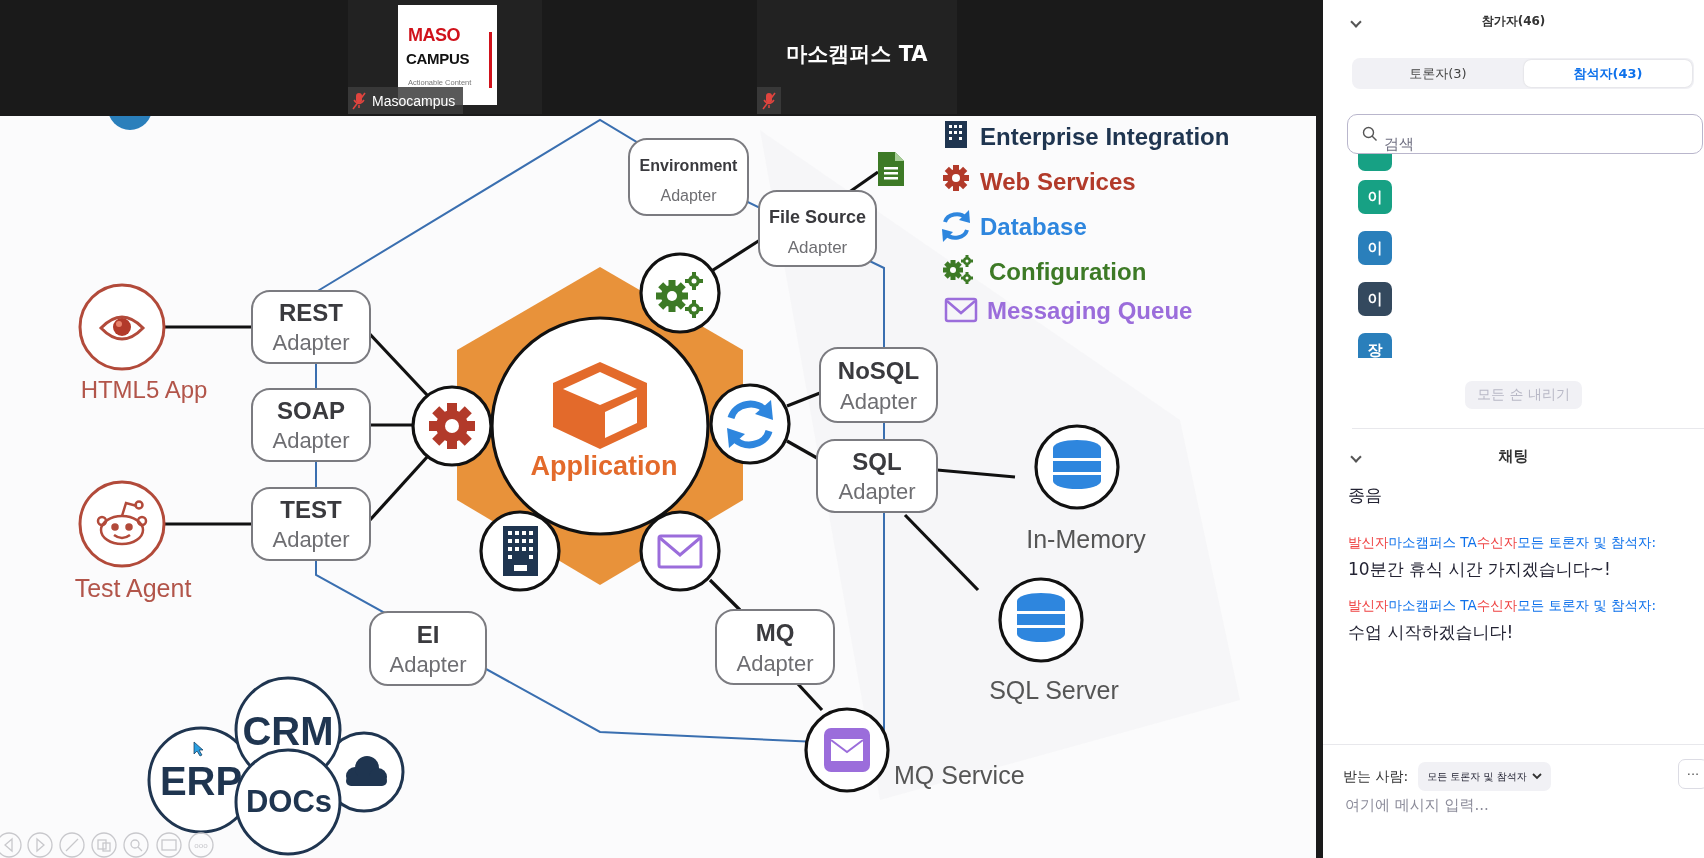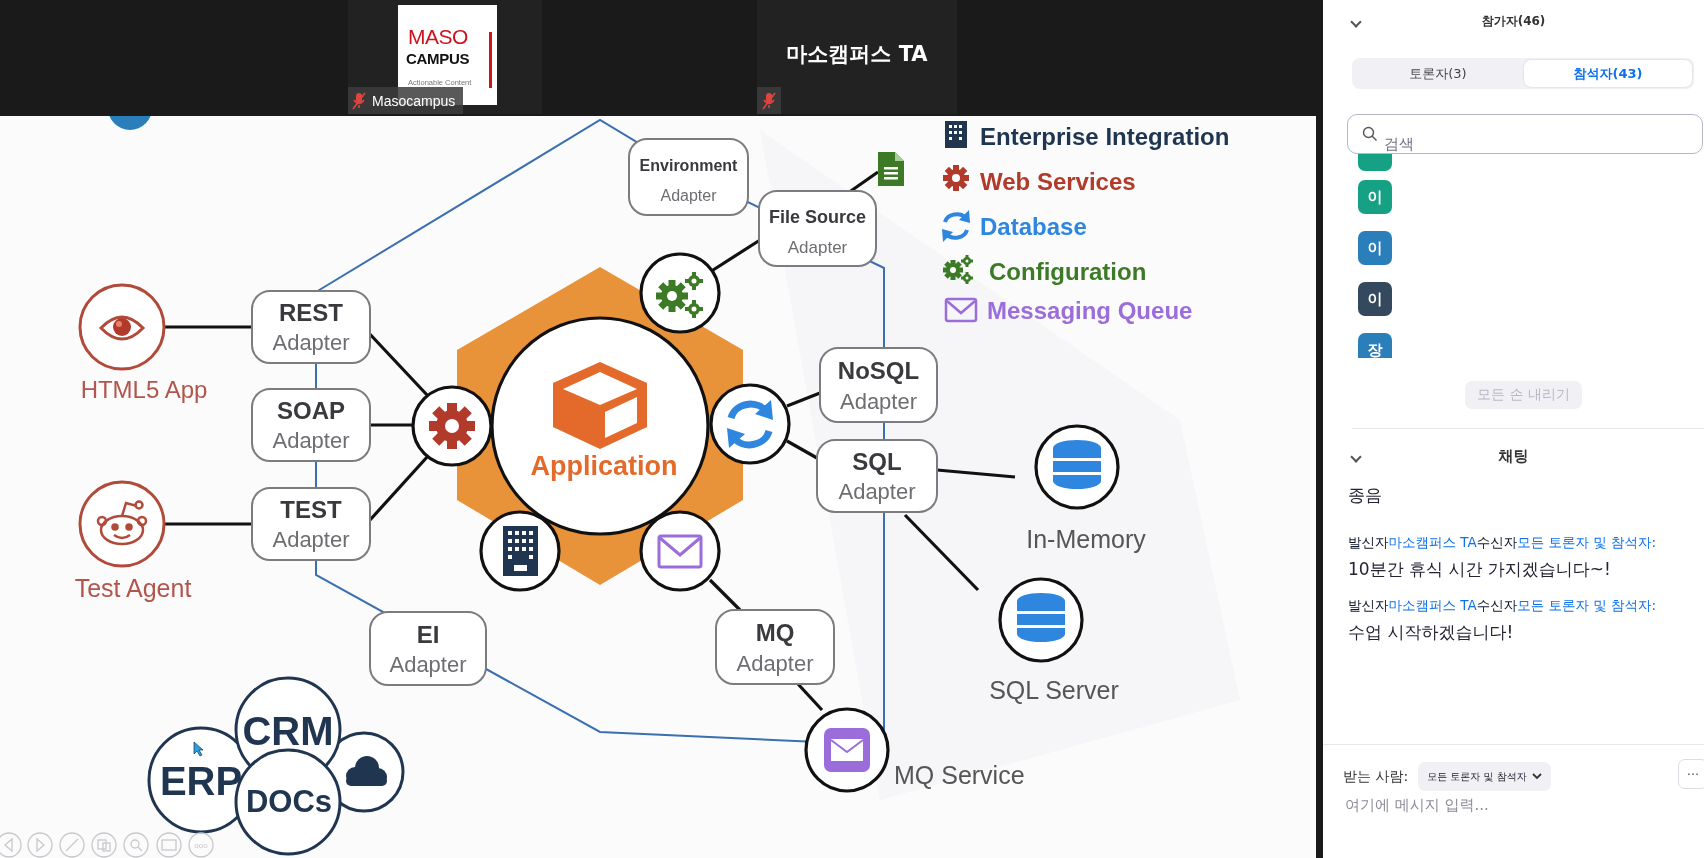--- a/index.html
+++ b/index.html
@@ -5,21 +5,21 @@
   * { box-sizing: border-box; margin: 0; padding: 0; }
   html, body { width: 1704px; height: 858px; overflow: hidden; background: #1a1a1a; font-family: "DejaVu Sans", "Liberation Sans", sans-serif; }
   #root { position: relative; width: 1704px; height: 858px; background: #1a1a1a; }
 
   
   .video-strip { position: absolute; left: 0; top: 0; width: 1316px; height: 116px; background: #1a1a1a; }
   .tile { position: absolute; top: 0; height: 114px; background: #222222; }
   .tile-1 { left: 348px; width: 194px; }
   .tile-2 { left: 757px; width: 200px; }
   .logo-card { position: absolute; left: 50px; top: 5px; width: 99px; height: 100px; background: #ffffff; }
-  .logo-line1 { position: absolute; left: 10px; top: 20px; font-family: "Liberation Sans", sans-serif; font-weight: normal; font-size: 21px; color: #d0121b; letter-spacing: -0.5px; }
+  .logo-line1 { position: absolute; left: 10px; top: 20px; font-family: "Liberation Sans", sans-serif; font-weight: bold; font-size: 18px; color: #d0121b; letter-spacing: -0.5px; }
   .logo-line2 { position: absolute; left: 8px; top: 45px; font-family: "Liberation Sans", sans-serif; font-weight: bold; font-size: 15px; color: #111; letter-spacing: -0.3px; }
   .logo-line3 { position: absolute; left: 10px; top: 73px; font-family: "Liberation Sans", sans-serif; font-size: 7.5px; color: #777; }
   .logo-bar { position: absolute; left: 91px; top: 27px; width: 3px; height: 56px; background: #d0121b; }
   .name-tag { position: absolute; left: 0; bottom: 0; height: 27px; padding: 0 8px 0 4px; background: rgba(60,60,60,0.85); display: flex; align-items: center; gap: 6px; color: #fff; font-size: 14px; font-family: "Liberation Sans", sans-serif; }
   .name-tag.empty { padding: 0 5px; }
   .mic-off { width: 14px; height: 18px; position: relative; }
   .tile-name { position: absolute; left: 0; right: 0; top: 40px; text-align: center; color: #fff; font-weight: bold; font-size: 21px; font-family: "DejaVu Sans", sans-serif; }
 
   
   .slide { position: absolute; left: 0; top: 116px; width: 1316px; height: 742px; background: #fbfbfc; overflow: hidden; }
@@ -42,21 +42,21 @@
   .search input { border: none; outline: none; font-size: 15px; color: #333; background: transparent; width: 280px; font-family: "DejaVu Sans", sans-serif; margin-top: 19px; }
   .search input::placeholder { color: #6e6e80; }
   .plist { position: absolute; left: 0; top: 154px; width: 381px; height: 204px; overflow: hidden; }
   .avatar { position: absolute; left: 35px; width: 34px; height: 34px; border-radius: 7px; color: #fff; font-size: 15px; font-weight: bold; display: flex; align-items: center; justify-content: center; }
   .lower-hands { position: absolute; left: 142px; top: 381px; width: 117px; height: 28px; border-radius: 7px; background: #f1f1f5; color: #b8b8c6; font-size: 14px; display: flex; align-items: center; justify-content: center; border: none; font-family: "DejaVu Sans", sans-serif; }
   .sep { position: absolute; left: 29px; width: 352px; height: 1px; background: #e8e8ec; }
   .chat-title { position: absolute; left: 0; right: 0; top: 447px; text-align: center; font-size: 15px; font-weight: bold; color: #333; }
   .chat-body { position: absolute; left: 25px; top: 484px; width: 350px; }
   .msg-plain { font-size: 17px; color: #232333; height: 50px; }
   .msg-meta { font-size: 13.5px; color: #0e71eb; white-space: nowrap; }
-  .msg-meta .lbl { color: #0f172a; margin-top: 20px; }
+  .msg-meta .lbl { color: #ef4444; margin-top: 20px; }
   .msg-text { font-size: 17px; color: #232333; margin-top: 6px; margin-bottom: 16px; white-space: nowrap; }
   .to-row { position: absolute; left: 20px; top: 762px; display: flex; align-items: center; gap: 10px; }
   .to-label { font-size: 14px; color: #333; }
   .to-select { height: 29px; padding: 0 9px; background: #f1f1f5; border-radius: 7px; font-size: 10px; color: #232333; display: flex; align-items: center; gap: 5px; cursor: pointer; }
   .more-btn { position: absolute; left: 355px; top: 759px; width: 30px; height: 30px; border: 1px solid #dcdce4; border-radius: 7px; display: flex; align-items: center; justify-content: center; color: #555; font-size: 13px; background: #fff; }
   .chat-input { position: absolute; left: 22px; top: 796px; width: 330px; border: none; outline: none; font-size: 15px; color: #333; background: transparent; font-family: "DejaVu Sans", sans-serif; }
   .chat-input::placeholder { color: #8c8c9a; }
 </style>
 </head>
 <body>

